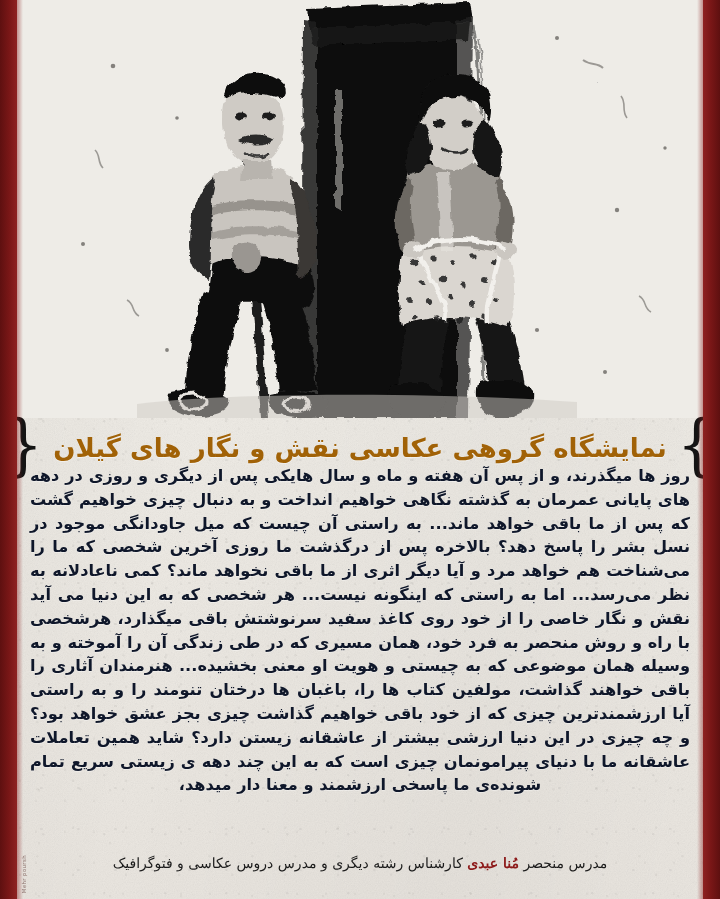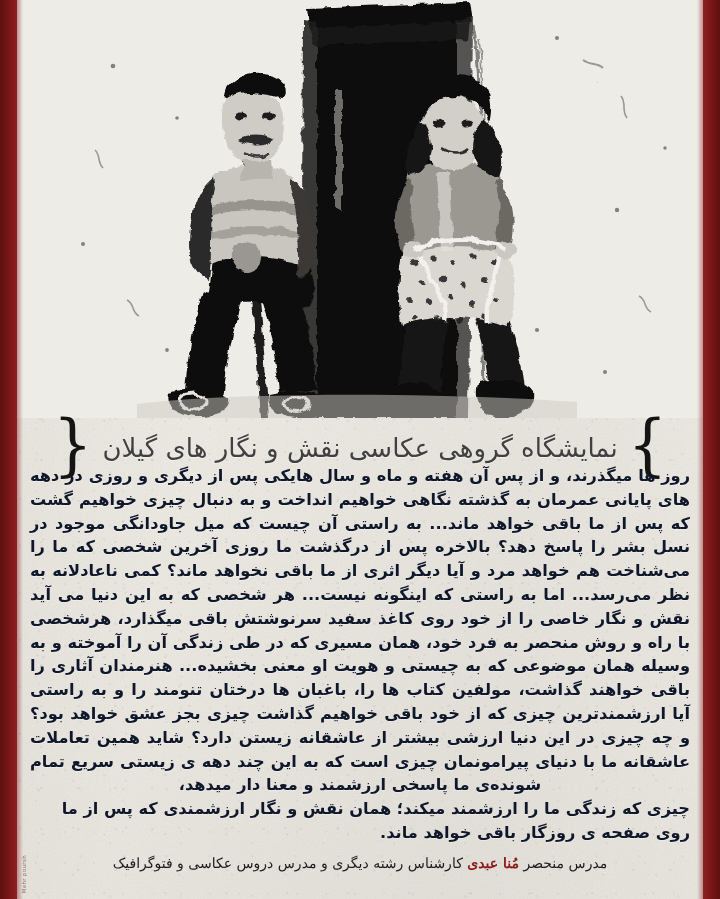--- a/index.html
+++ b/index.html
@@ -93,22 +93,22 @@
     font-family: "DejaVu Serif", "Liberation Serif", serif;
     font-size: 62px;
     line-height: 1;
     color: #141414;
     font-weight: 400;
     transform: translateY(-3px) scaleY(1.08);
   }
   .title {
     font-family: "DejaVu Sans", "Liberation Sans", sans-serif;
     font-size: 26px;
-    font-weight: 400;
-    color: #404040;
+    font-weight: 700;
+    color: #a16207;
     letter-spacing: -0.2px;
     white-space: nowrap;
     text-shadow: 0 1px 0 rgba(255,255,255,.45);
     text-align: right;
   }
 
   
   .body {
     position: absolute;
     left: 30px;
@@ -346,21 +346,20 @@
   <div class="edge right"></div>
 
   <div class="title-row">
     <span class="brace">}</span>
     <span class="title">نمایشگاه گروهی عکاسی نقش و نگار های گیلان</span>
     <span class="brace">{</span>
   </div>
 
   <div class="body">
     <p>روز ها میگذرند، و از پس آن هفته و ماه و سال ها‌یکی پس از دیگری و رو‌زی در دهه های پایانی عمرمان به گذشته نگاهی خواهیم انداخت و به دنبال چیزی خواهیم گشت که پس از ما باقی خواهد ماند... به راستی آن چیست که میل جاودانگی موجود در نسل بشر را پاسخ دهد؟ بالاخره پس از درگذشت ما روزی آخرین شخصی که ما را می‌شناخت هم خواهد مرد و آیا دیگر اثری از ما باقی نخواهد ماند؟ کمی ناعادلانه به نظر می‌رسد... اما به راستی که اینگونه نیست... هر شخصی که به این دنیا می آید نقش و نگار خاصی را از خود روی کاغذ سفید سرنوشتش باقی میگذارد، هرشخصی با راه و روش منحصر به فرد خود، همان مسیری که در طی زندگی آن را آموخته و به وسیله همان موضوعی که به چیستی و هویت او معنی بخشیده... هنرمندان آثاری را باقی خواهند گذاشت، مولفین کتاب ها را، باغبان ها درختان تنومند را و به راستی آیا ارزشمندترین چیزی که از خود باقی خواهیم گذاشت چیزی بجز عشق خواهد بود؟ و چه چیزی در این دنیا ارزشی بیشتر از عاشقانه زیستن دارد؟ شاید همین تعاملات عاشقانه ما با دنیای پیرامونمان چیزی است که به این چند دهه ی زیستی سریع تمام شونده‌ی ما پاسخی ارزشمند و معنا دار میدهد،</p>
-    <p class="last">چیزی که زندگی ما را ارزشمند میکند؛ همان نقش و نگار ارزشمندی که پس از ما روی صفحه ی روزگار باقی خواهد ماند.</p>
   </div>
 
   <div class="credit">
     <span>مدرس منحصر </span><span class="name">مُنا عبدی</span><span> کارشناس رشته دیگری و مدرس دروس عکاسی و فتوگرافیک</span>
   </div>
 
   <div class="watermark">Mehr poursh</div>
 
 </div>
 

